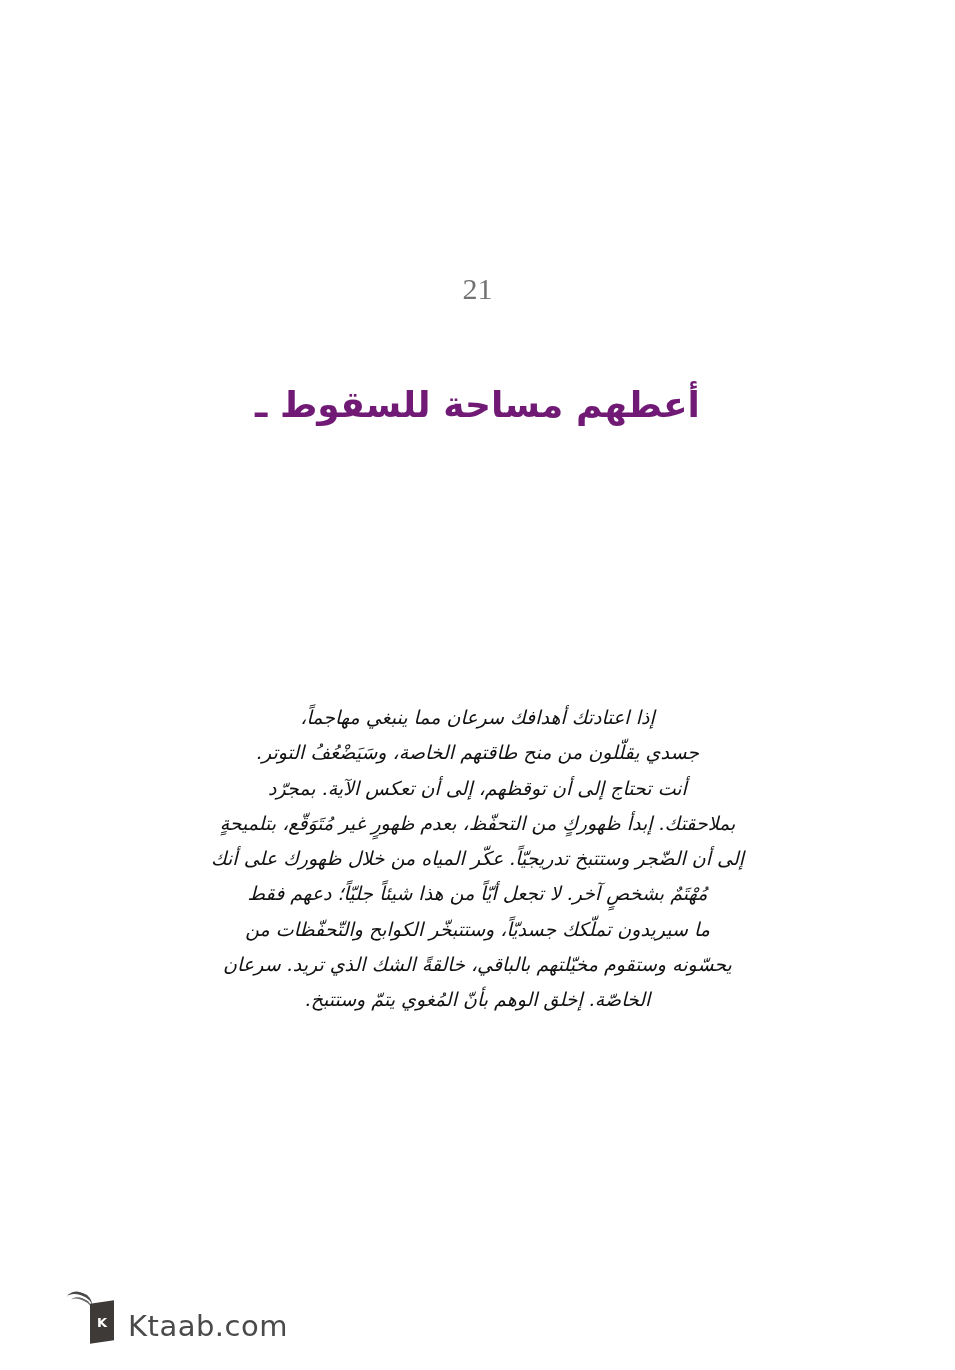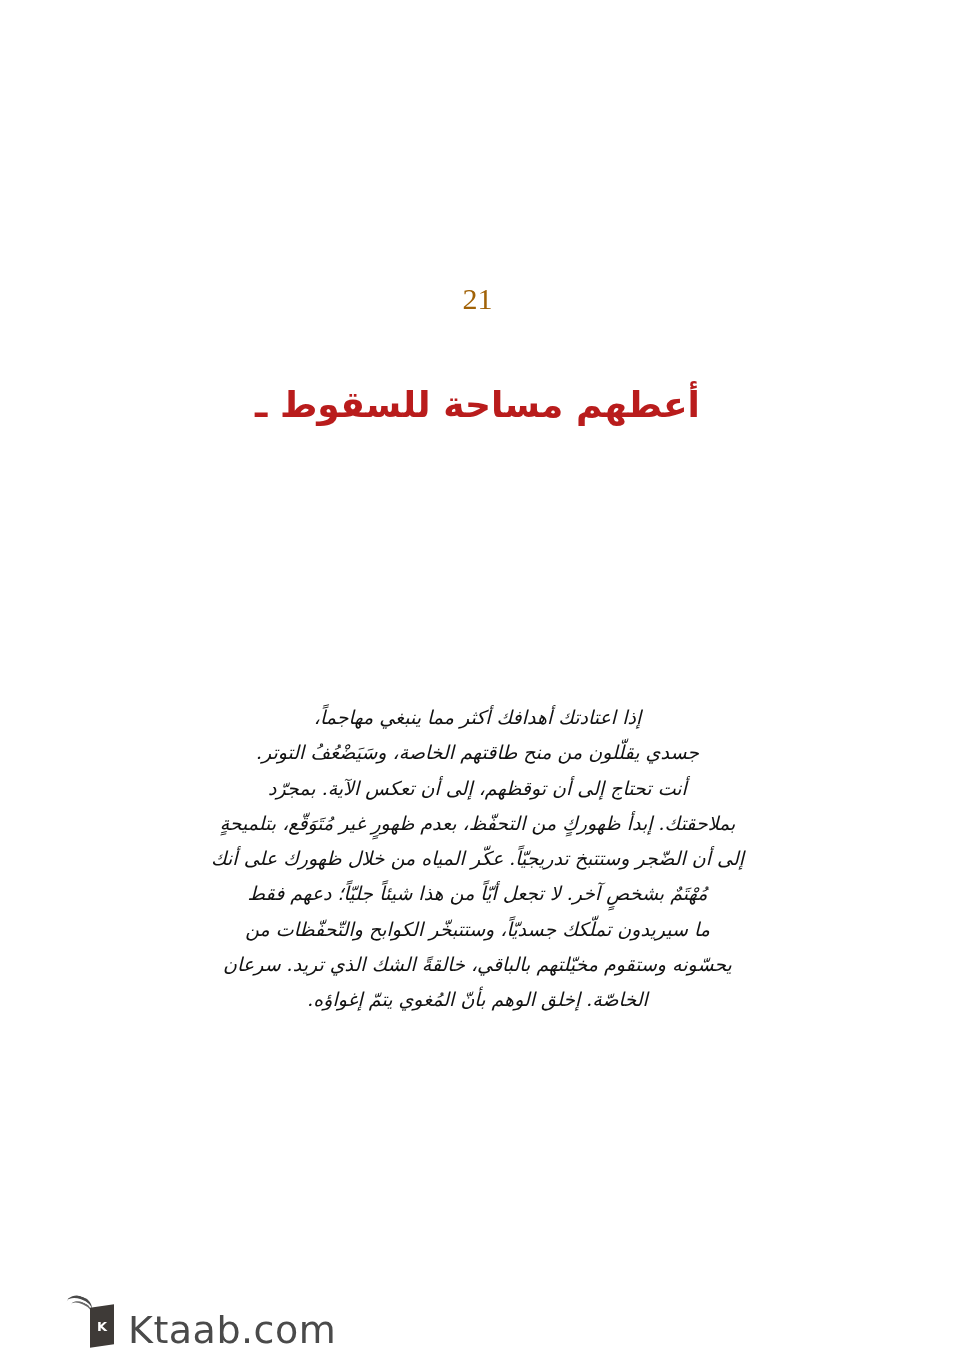--- a/index.html
+++ b/index.html
@@ -1,48 +1,48 @@
 <!DOCTYPE html>
 <html><head>
 <meta charset="utf-8">
 <style>
   html, body { margin: 0; padding: 0; background: #ffffff; }
   body { width: 955px; height: 1370px; position: relative; overflow: hidden; font-family: "DejaVu Serif", serif; color: #111; }
-  .page-number { position: absolute; top: 272px; left: 0; width: 955px; text-align: center; font-family: "Liberation Serif", serif; font-size: 30px; color: #a16207; margin-top: 10px; }
-  .chapter-title { position: absolute; top: 380px; left: 0; width: 955px; text-align: center; direction: rtl; font-family: "DejaVu Sans", sans-serif; font-weight: bold; font-size: 36px; line-height: 50px; color: #b91c1c; }
+  .page-number { position: absolute; top: 272px; left: 0; width: 955px; text-align: center; font-family: "Liberation Serif", serif; font-size: 30px; color: #737373; }
+  .chapter-title { position: absolute; top: 380px; left: 0; width: 955px; text-align: center; direction: rtl; font-family: "DejaVu Sans", sans-serif; font-weight: bold; font-size: 36px; line-height: 50px; color: #701a75; }
   .chapter-title div { white-space: nowrap; }
   .body-text { position: absolute; top: 700px; left: 0; width: 955px; direction: rtl; text-align: center; font-family: "DejaVu Serif", serif; font-style: italic; font-size: 19px; line-height: 35.3px; color: #111; }
   .body-text .line { white-space: nowrap; }
   .footer-logo { position: absolute; left: 62px; top: 1290px; display: flex; align-items: center; gap: 14px; }
   .book-icon { position: relative; width: 52px; height: 54px; }
   .book-icon .pages { position: absolute; left: 4px; top: 2px; width: 26px; height: 16px; border-top: 3px solid #4a4a4a; border-radius: 50% 50% 0 0; transform: rotate(18deg); }
   .book-icon .pages2 { position: absolute; left: 8px; top: 8px; width: 22px; height: 12px; border-top: 2px solid #6a6a6a; border-radius: 50% 50% 0 0; transform: rotate(24deg); }
   .book-icon .cover { position: absolute; left: 28px; top: 12px; width: 24px; height: 40px; background: #3e3a37; transform: skewY(-8deg); display: flex; align-items: center; justify-content: center; }
   .book-icon .cover span { color: #ffffff; font-family: "DejaVu Sans", sans-serif; font-weight: bold; font-size: 13px; transform: skewY(8deg); }
-  .logo-text { font-family: "DejaVu Sans", sans-serif; font-size: 38px; color: #4a4a4a; letter-spacing: 0.5px; margin-top: 18px; }
+  .logo-text { font-family: "DejaVu Sans", sans-serif; font-size: 29px; color: #4a4a4a; letter-spacing: 0.5px; margin-top: 18px; }
 </style>
 </head>
 <body>
 
 <div class="page-number">21</div>
 
 <div class="chapter-title">
   <div>أعطهم مساحة للسقوط ـ</div>
 </div>
 
 <div class="body-text">
-  <div class="line">إذا اعتادتك أهدافك أكثر مما ينبغي مهاجماً،</div>
+  <div class="line">إذا اعتادتك أهدافك سرعان مما ينبغي مهاجماً،</div>
   <div class="line">جسدي يقلّلون من منح طاقتهم الخاصة، وسَيَضْعُفُ التوتر.</div>
   <div class="line">أنت تحتاج إلى أن توقظهم، إلى أن تعكس الآية. بمجرّد</div>
   <div class="line">بملاحقتك. إبدأ ظهوركٍ من التحفّظ، بعدم ظهورٍ غير مُتَوَقّع، بتلميحةٍ</div>
   <div class="line">إلى أن الضّجر وستتبخ تدريجيّاً. عكّر المياه من خلال ظهورك على أنك</div>
   <div class="line">مُهْتَمٌ بشخصٍ آخر. لا تجعل أيّاً من هذا شيئاً جليّاً؛ دعهم فقط</div>
   <div class="line">ما سيريدون تملّكك جسديّاً، وستتبخّر الكوابح والتّحفّظات من</div>
   <div class="line">يحسّونه وستقوم مخيّلتهم بالباقي، خالقةً الشك الذي تريد. سرعان</div>
-  <div class="line">الخاصّة. إخلق الوهم بأنّ المُغوي يتمّ إغواؤه.</div>
+  <div class="line">الخاصّة. إخلق الوهم بأنّ المُغوي يتمّ وستتبخ.</div>
 </div>
 
 <div class="footer-logo">
   <div class="book-icon">
     <div class="pages"></div>
     <div class="pages2"></div>
     <div class="cover">
         <span>K</span>
       </div>
   </div>

